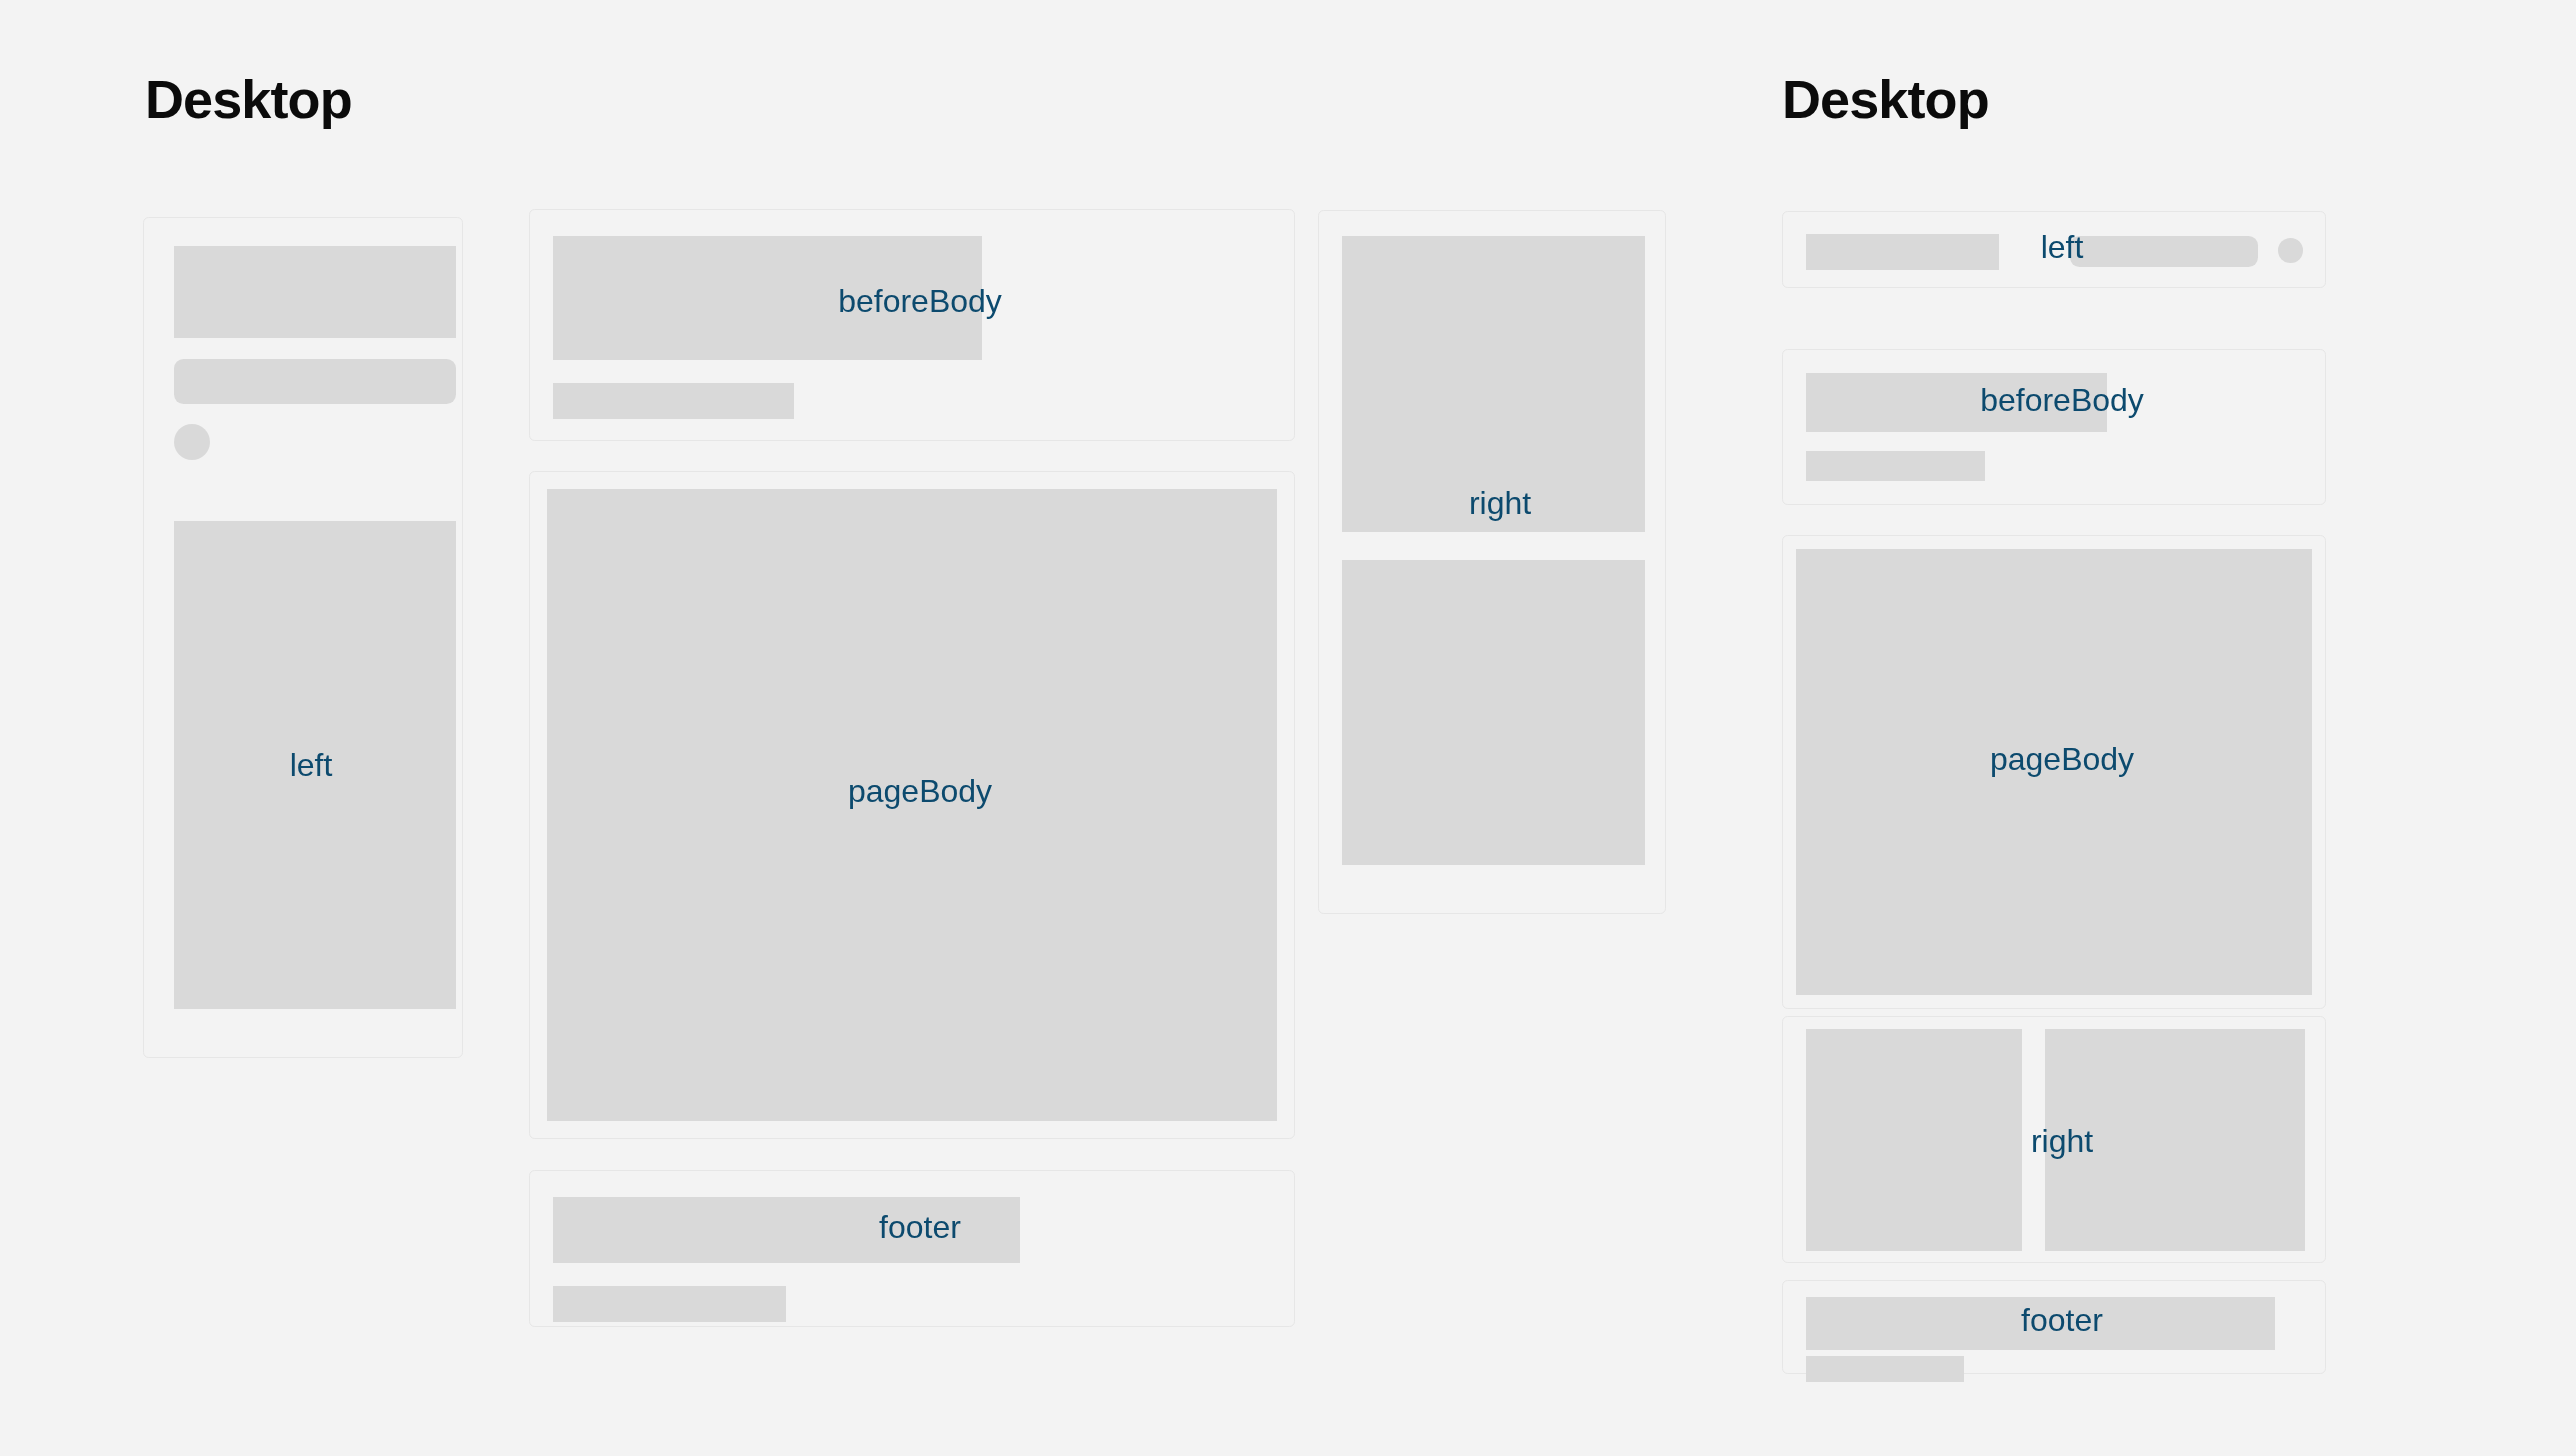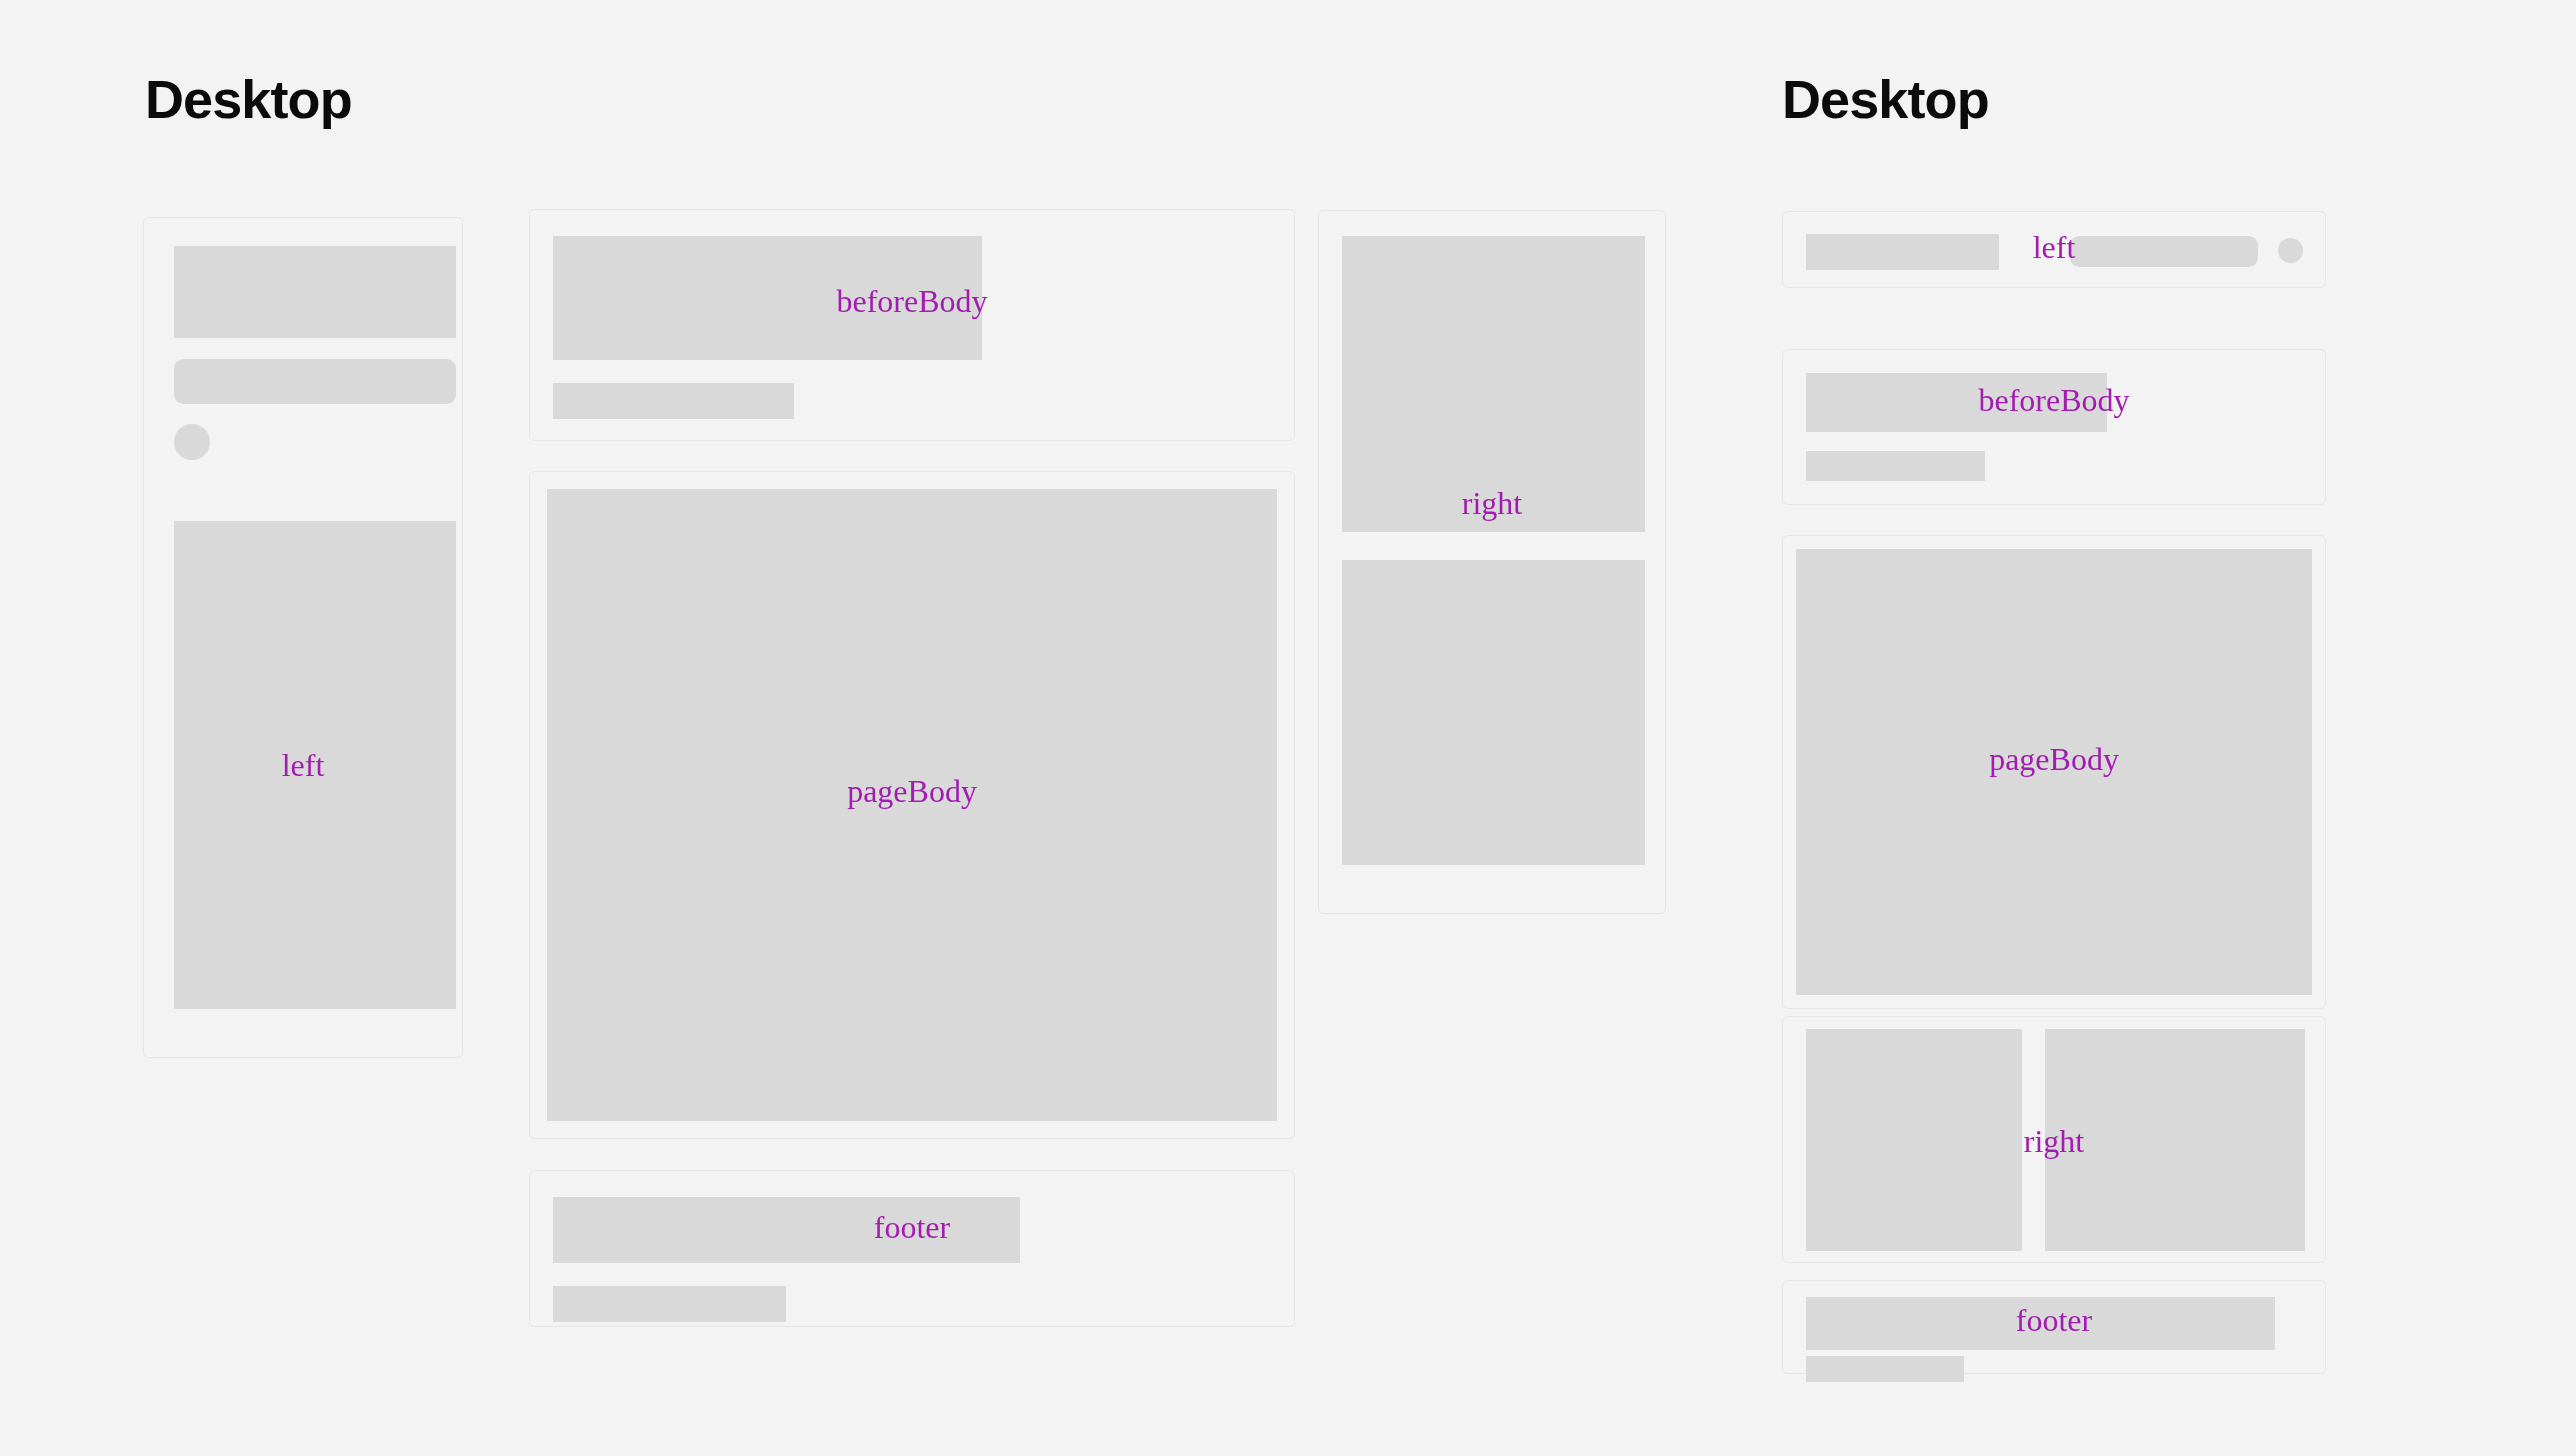--- a/index.html
+++ b/index.html
@@ -45,28 +45,28 @@
   .blk {
     position: absolute;
     background: #d9d9d9;
   }
   .blk.pill   { border-radius: 9.4px; }
   .blk.circle { border-radius: 50%; }
 
   
   .region-label {
     position: absolute;
-    font-family: Liberation Serif, serif;
-    color: #a21caf;
+    font-family: Liberation Sans, sans-serif;
+    color: #0c4a6e;
     white-space: nowrap;
     pointer-events: none;
     display: flex;
     align-items: center;
     justify-content: center;
-    left: 0;
+    left: 8px;
     width: 100%;
   }
 
   
   #desktop-left-panel { left: 143px; top: 217px; width: 320px; height: 841px; }
   #d-left-b1     { left: 30px;  top: 28px;  width: 282px; height: 92px; }
   #d-left-b2     { left: 30px;  top: 141px; width: 282px; height: 45px; }
   #d-left-circle { left: 30px;  top: 206px; width: 36px;  height: 36px; }
   #d-left-big    { left: 30px;  top: 303px; width: 282px; height: 488px; }
   #d-left-label  { top: 529px; font-size: 32px; }

